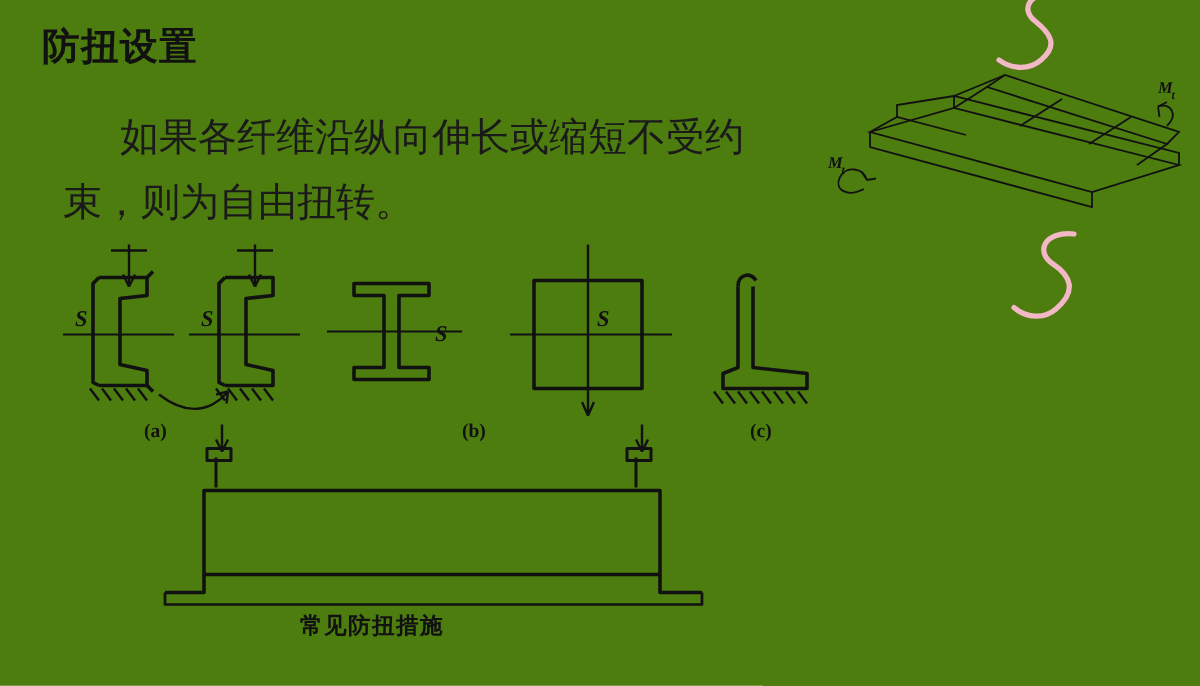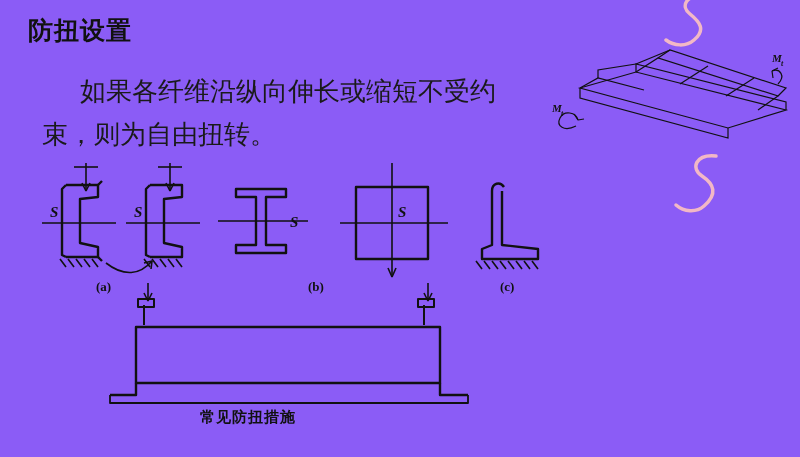--- a/index.html
+++ b/index.html
@@ -10,21 +10,21 @@
     width: 800px;
     height: 457px;
     background: #ffffff;
     font-family: "Liberation Sans", sans-serif;
     overflow: hidden;
     position: relative;
   }
   .slide {
     position: absolute;
     inset: 0;
-    background: #8b5cf6;
+    background: #4d7c0f;
   }
   .title {
     position: absolute;
     left: 28px;
     top: 14px;
     font-size: 25px;
     font-weight: bold;
     color: #111111;
     letter-spacing: 1px;
   }

